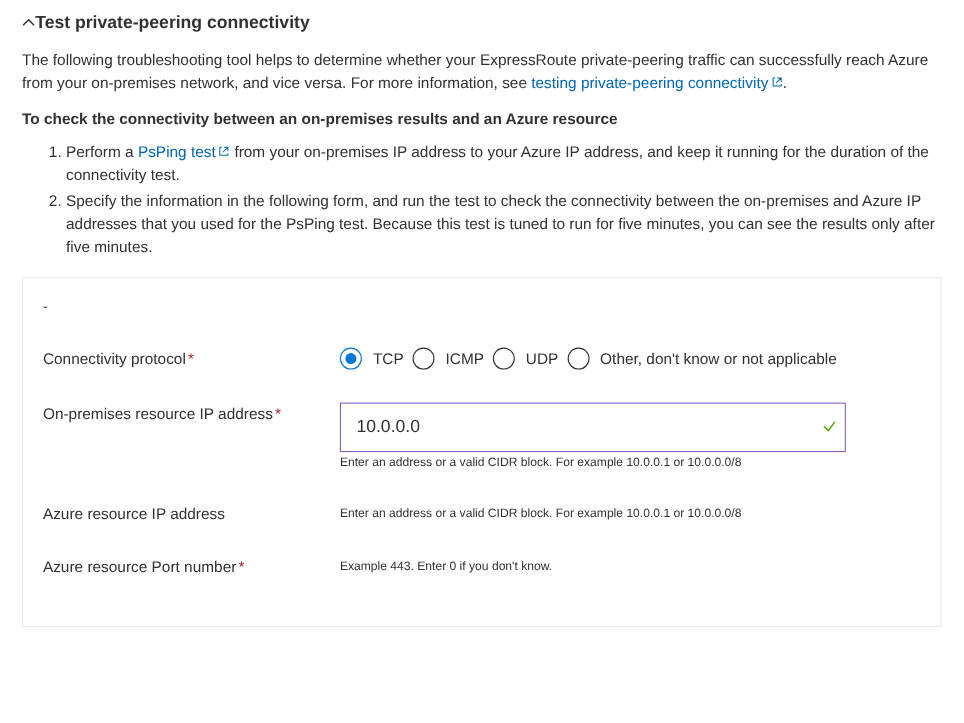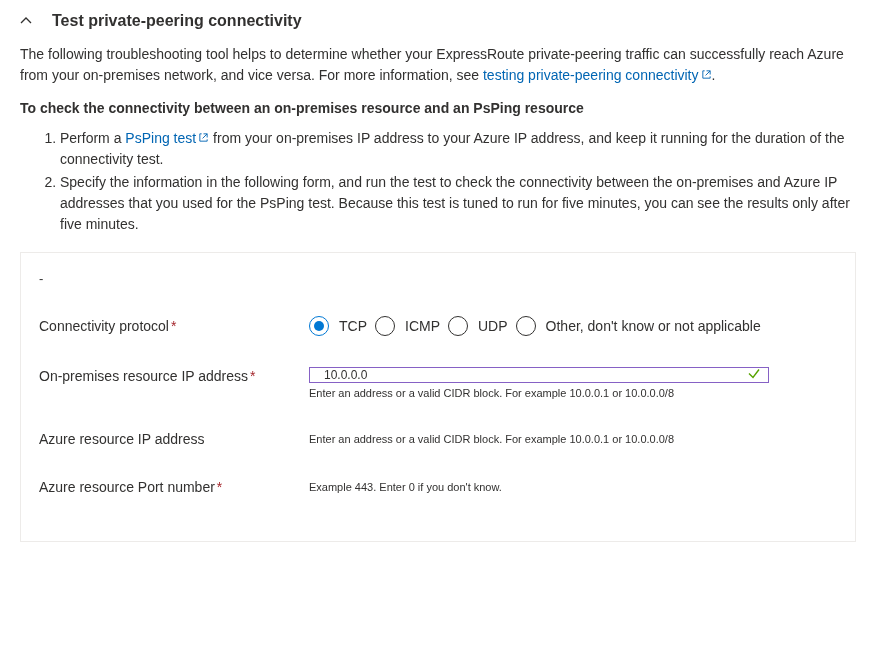--- a/index.html
+++ b/index.html
@@ -7,21 +7,21 @@
       font-family: "Segoe UI", -apple-system, sans-serif;
       font-size: 14px;
       color: #323130;
       background: #fff;
       padding: 12px 20px;
       width: 876px;
     }
     .section-header {
       display: flex;
       align-items: center;
-      gap: 20px;
+      gap: 0;
       margin-bottom: 14px;
     }
     .chevron {
       width: 12px;
       height: 12px;
       display: inline-flex;
       align-items: center;
       justify-content: center;
       color: #323130;
     }
@@ -87,25 +87,25 @@
     }
     .radio-circle.selected { border-color: #0078d4; }
     .radio-dot {
       width: 10px; height: 10px;
       border-radius: 50%;
       background: #0078d4;
     }
     .input-wrap { position: relative; }
     .text-input {
       width: 100%;
-      height: 16px;
+      height: 45px;
       border: 1px solid #8661c5;
       padding: 0 32px 0 14px;
       font-family: inherit;
-      font-size: 12px;
+      font-size: 16px;
       color: #323130;
       outline: none;
     }
     .check-icon {
       position: absolute;
       right: 8px;
       top: 50%;
       transform: translateY(-50%);
       color: #57a300;
       pointer-events: none;
@@ -127,21 +127,21 @@
   </span>
   <span class="section-title">Test private-peering connectivity</span>
 </div>
 
 <p class="intro">
   <span>The following troubleshooting tool helps to determine whether your ExpressRoute private-peering traffic can successfully reach Azure from your on-premises network, and vice versa. For more information, see </span><a href="#"><span>testing private-peering connectivity</span><span class="ext-icon"><svg width="11" height="11" viewBox="0 0 12 12">
           <path d="M4 2 H2 V10 H10 V8 M6 2 H10 V6 M10 2 L5 7" stroke="#0065b3" stroke-width="1" fill="none"></path>
         </svg></span></a><span>.</span>
 </p>
 
-<p class="subheading">To check the connectivity between an on-premises resource and an PsPing resource</p>
+<p class="subheading">To check the connectivity between an on-premises results and an Azure resource</p>
 
 <ol class="step-list">
   <li>
     <span>Perform a </span><a href="#"><span>PsPing test</span><span class="ext-icon"><svg width="11" height="11" viewBox="0 0 12 12">
             <path d="M4 2 H2 V10 H10 V8 M6 2 H10 V6 M10 2 L5 7" stroke="#0065b3" stroke-width="1" fill="none"></path>
           </svg></span></a><span> from your on-premises IP address to your Azure IP address, and keep it running for the duration of the connectivity test.</span>
   </li>
   <li>Specify the information in the following form, and run the test to check the connectivity between the on-premises and Azure IP addresses that you used for the PsPing test. Because this test is tuned to run for five minutes, you can see the results only after five minutes.</li>
 </ol>
 

